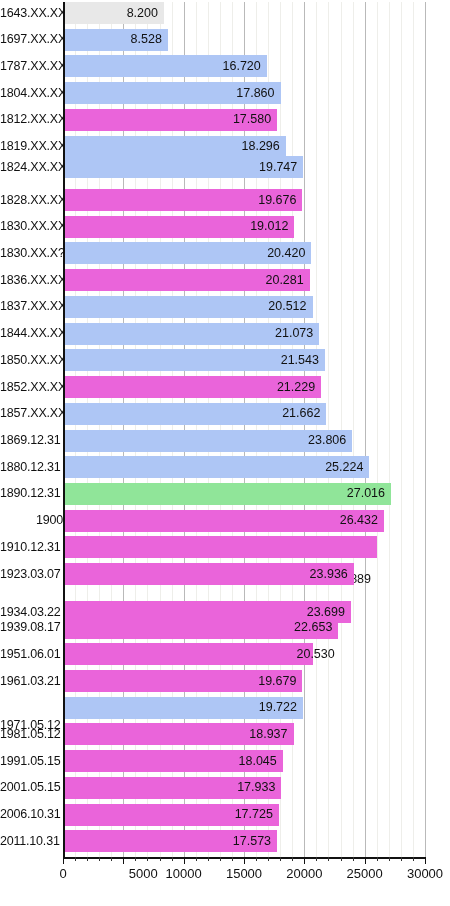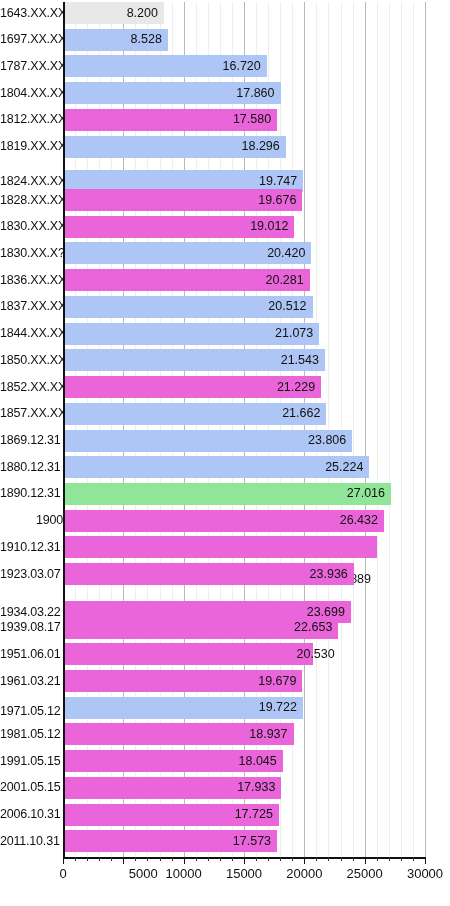--- a/index.html
+++ b/index.html
@@ -158,21 +158,21 @@
       <div class="row" style="top: 108.88px; height: 22px;">
         <div class="row-label" style="top: 3.5px;">1812.XX.XX</div>
         <div class="bar" style="width: 212.132px; height: 22px; top: 0px; background: rgb(234, 100, 218);"></div>
         <div class="bar-value" style="left: 271.132px; top: 3.5px;">17.580</div>
       </div>
       <div class="row" style="top: 135.6px; height: 22px;">
         <div class="row-label" style="top: 3.5px;">1819.XX.XX</div>
         <div class="bar" style="width: 220.772px; height: 22px; top: 0px; background: rgb(174, 198, 245);"></div>
         <div class="bar-value" style="left: 279.772px; top: 3.5px;">18.296</div>
       </div>
-      <div class="row" style="top: 170px; height: 40px;">
+      <div class="row" style="top: 156px; height: 40px;">
         <div class="row-label" style="top: 3.5px;">1824.XX.XX</div>
         <div class="bar" style="width: 238.28px; height: 22px; top: 0px; background: rgb(174, 198, 245);"></div>
         <div class="bar-value" style="left: 297.28px; top: 3.5px;">19.747</div>
       </div>
       <div class="row" style="top: 189.04px; height: 22px;">
         <div class="row-label" style="top: 3.5px;">1828.XX.XX</div>
         <div class="bar" style="width: 237.424px; height: 22px; top: 0px; background: rgb(234, 100, 218);"></div>
         <div class="bar-value" style="left: 296.424px; top: 3.5px;">19.676</div>
       </div>
       <div class="row" style="top: 215.76px; height: 22px;">
@@ -259,21 +259,21 @@
         <div class="row-label" style="top: 3.5px;">1951.06.01</div>
         <div class="bar" style="width: 247.729px; height: 22px; top: 0px; background: rgb(234, 100, 218);"></div>
         <div class="bar-value" style="left: 306.729px; top: 3.5px; margin-left: 28px;">20.530</div>
       </div>
       <div class="row" style="top: 670px; height: 22px;">
         <div class="row-label" style="top: 3.5px;">1961.03.21</div>
         <div class="bar" style="width: 237.46px; height: 22px; top: 0px; background: rgb(234, 100, 218);"></div>
         <div class="bar-value" style="left: 296.46px; top: 3.5px;">19.679</div>
       </div>
       <div class="row" style="top: 696.72px; height: 22px;">
-        <div class="row-label" style="top: 7px;">1971.05.12</div>
+        <div class="row-label" style="top: 21px;">1971.05.12</div>
         <div class="bar" style="width: 237.979px; height: 22px; top: 0px; background: rgb(174, 198, 245);"></div>
         <div class="bar-value" style="left: 296.979px; top: 3.5px;">19.722</div>
       </div>
       <div class="row" style="top: 723.44px; height: 22px;">
         <div class="row-label" style="top: 3.5px;">1981.05.12</div>
         <div class="bar" style="width: 228.506px; height: 22px; top: 0px; background: rgb(234, 100, 218);"></div>
         <div class="bar-value" style="left: 287.506px; top: 3.5px;">18.937</div>
       </div>
       <div class="row" style="top: 750.16px; height: 22px;">
         <div class="row-label" style="top: 3.5px;">1991.05.15</div>

